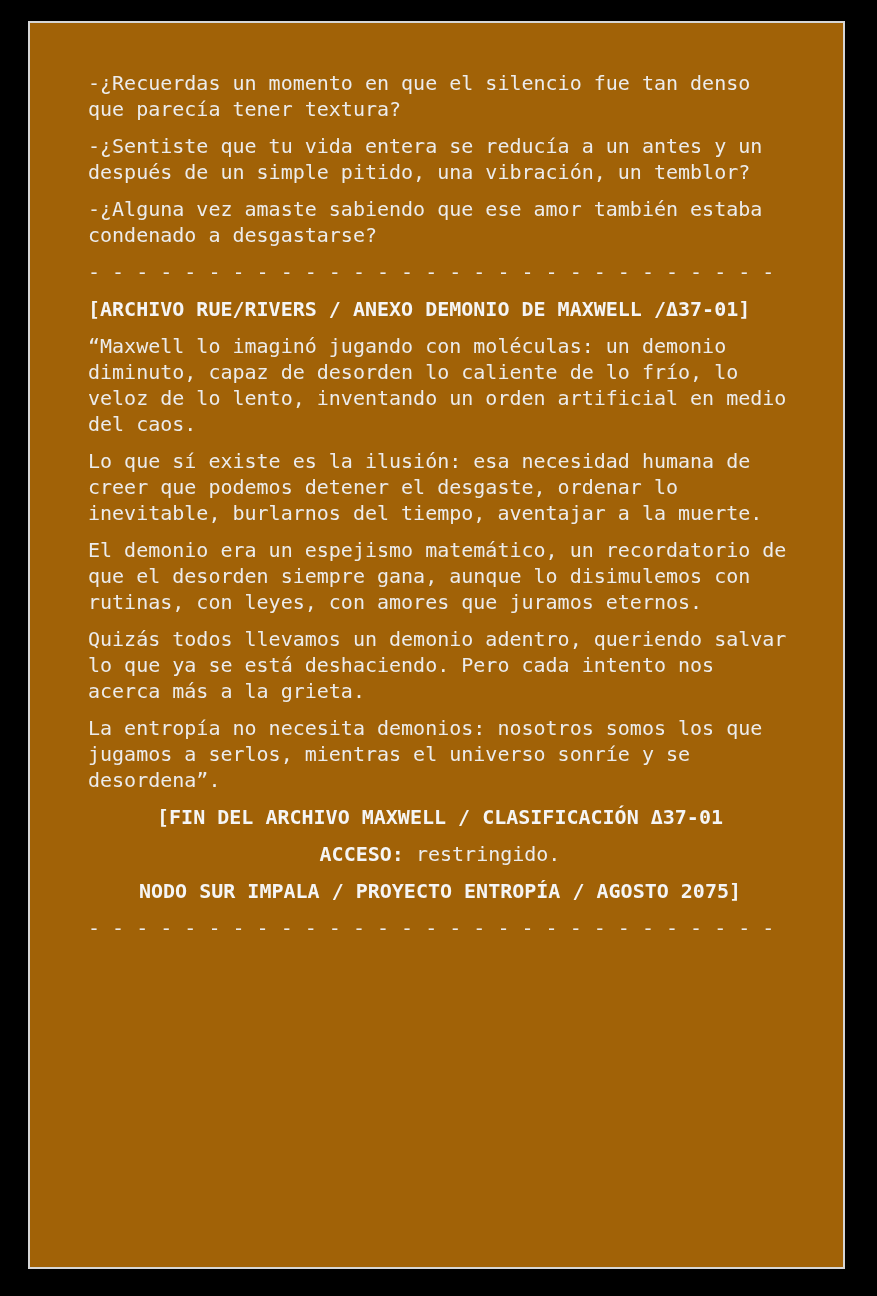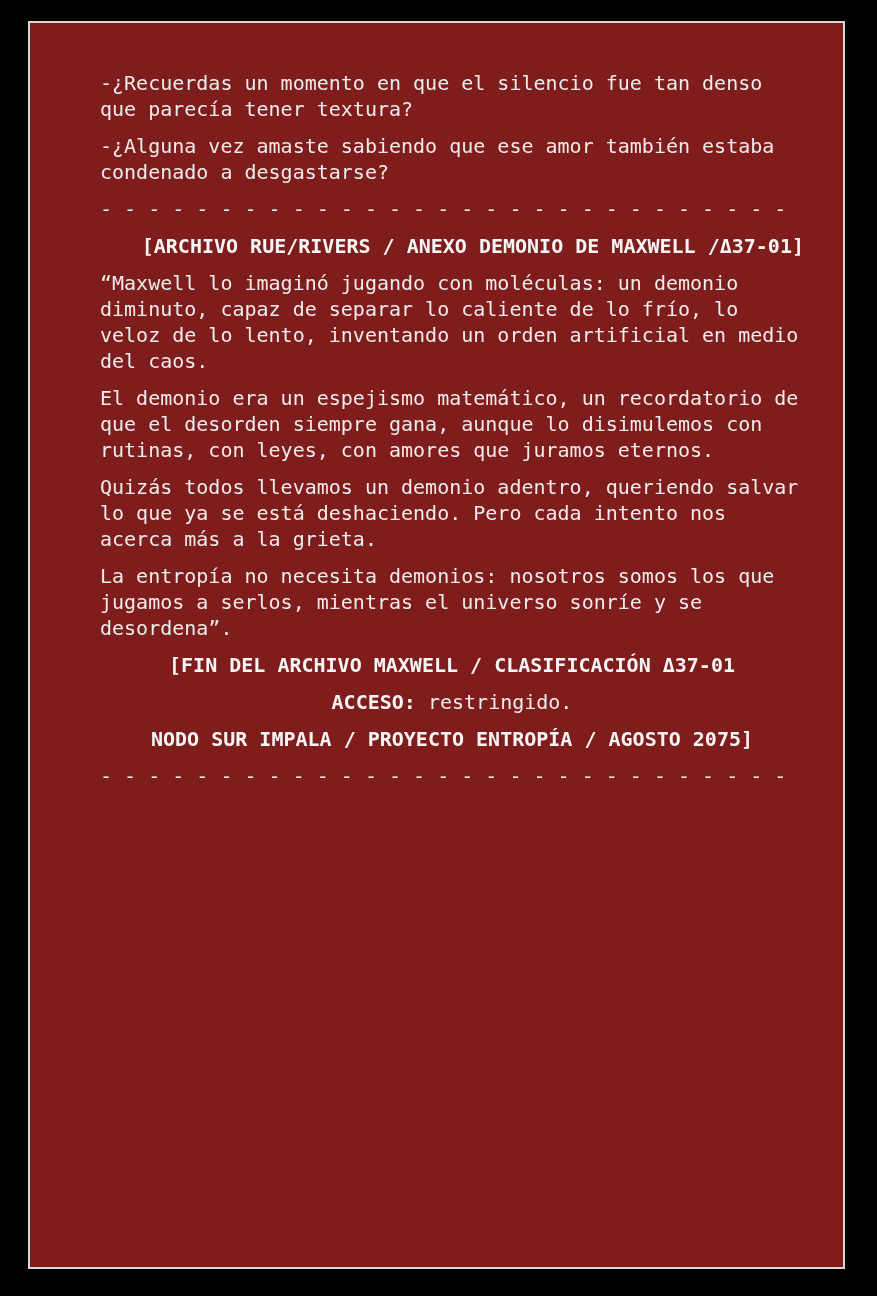--- a/index.html
+++ b/index.html
@@ -15,61 +15,62 @@
     font-family: "DejaVu Sans Mono", "Liberation Mono", monospace;
   }
   .frame {
     position: absolute;
     left: 28px;
     top: 21px;
     width: 817px;
     height: 1248px;
     box-sizing: border-box;
     border: 2px solid #d6d6d6;
-    background: #7f1d1d;
-    padding-left: 12px;
+    background: #a16207;
   }
   .content {
     box-sizing: border-box;
     padding: 47px 51px 0 58px;
     color: #ececec;
     font-size: 20px;
     line-height: 26px;
   }
   .content p {
     margin: 0 0 11px 0;
     width: 704px;
   }
-  .bold { font-weight: bold; color: #f5f5f5; text-align: right; }
+  .bold { font-weight: bold; color: #f5f5f5; }
   .center { text-align: center; }
   .sep {
     white-space: nowrap;
     overflow: hidden;
     letter-spacing: 0;
   }
   .sep-top    { margin-top: 46px; }
   .archive-header { margin-top: 45px; }
   .first-archive-p { margin-top: 49px; }
   .footer-line1 { margin-top: 51px; }
   .sep-bottom { margin-top: 46px; }
 </style>
 </head>
 <body>
 
 <div class="frame">
   <div class="content">
 
     <p>-¿Recuerdas un momento en que el silencio fue tan denso que parecía tener textura?</p>
+    <p>-¿Sentiste que tu vida entera se reducía a un antes y un después de un simple pitido, una vibración, un temblor?</p>
     <p>-¿Alguna vez amaste sabiendo que ese amor también estaba condenado a desgastarse?</p>
 
     <p class="sep sep-top">- - - - - - - - - - - - - - - - - - - - - - - - - - - - -</p>
 
     <p class="bold archive-header">[ARCHIVO RUE/RIVERS / ANEXO DEMONIO DE MAXWELL /Δ37-01]</p>
 
-    <p class="first-archive-p">“Maxwell lo imaginó jugando con moléculas: un demonio diminuto, capaz de separar lo caliente de lo frío, lo veloz de lo lento, inventando un orden artificial en medio del caos.</p>
+    <p class="first-archive-p">“Maxwell lo imaginó jugando con moléculas: un demonio diminuto, capaz de desorden lo caliente de lo frío, lo veloz de lo lento, inventando un orden artificial en medio del caos.</p>
+    <p>Lo que sí existe es la ilusión: esa necesidad humana de creer que podemos detener el desgaste, ordenar lo inevitable, burlarnos del tiempo, aventajar a la muerte.</p>
     <p>El demonio era un espejismo matemático, un recordatorio de que el desorden siempre gana, aunque lo disimulemos con rutinas, con leyes, con amores que juramos eternos.</p>
     <p>Quizás todos llevamos un demonio adentro, queriendo salvar lo que ya se está deshaciendo. Pero cada intento nos acerca más a la grieta.</p>
     <p>La entropía no necesita demonios: nosotros somos los que jugamos a serlos, mientras el universo sonríe y se desordena”.</p>
 
     <p class="center bold footer-line1">[FIN DEL ARCHIVO MAXWELL / CLASIFICACIÓN Δ37-01</p>
     <p class="center"><span class="bold">ACCESO:</span> <span>restringido.</span></p>
     <p class="center bold">NODO SUR IMPALA / PROYECTO ENTROPÍA / AGOSTO 2075]</p>
 
     <p class="sep sep-bottom">- - - - - - - - - - - - - - - - - - - - - - - - - - - - -</p>
 

